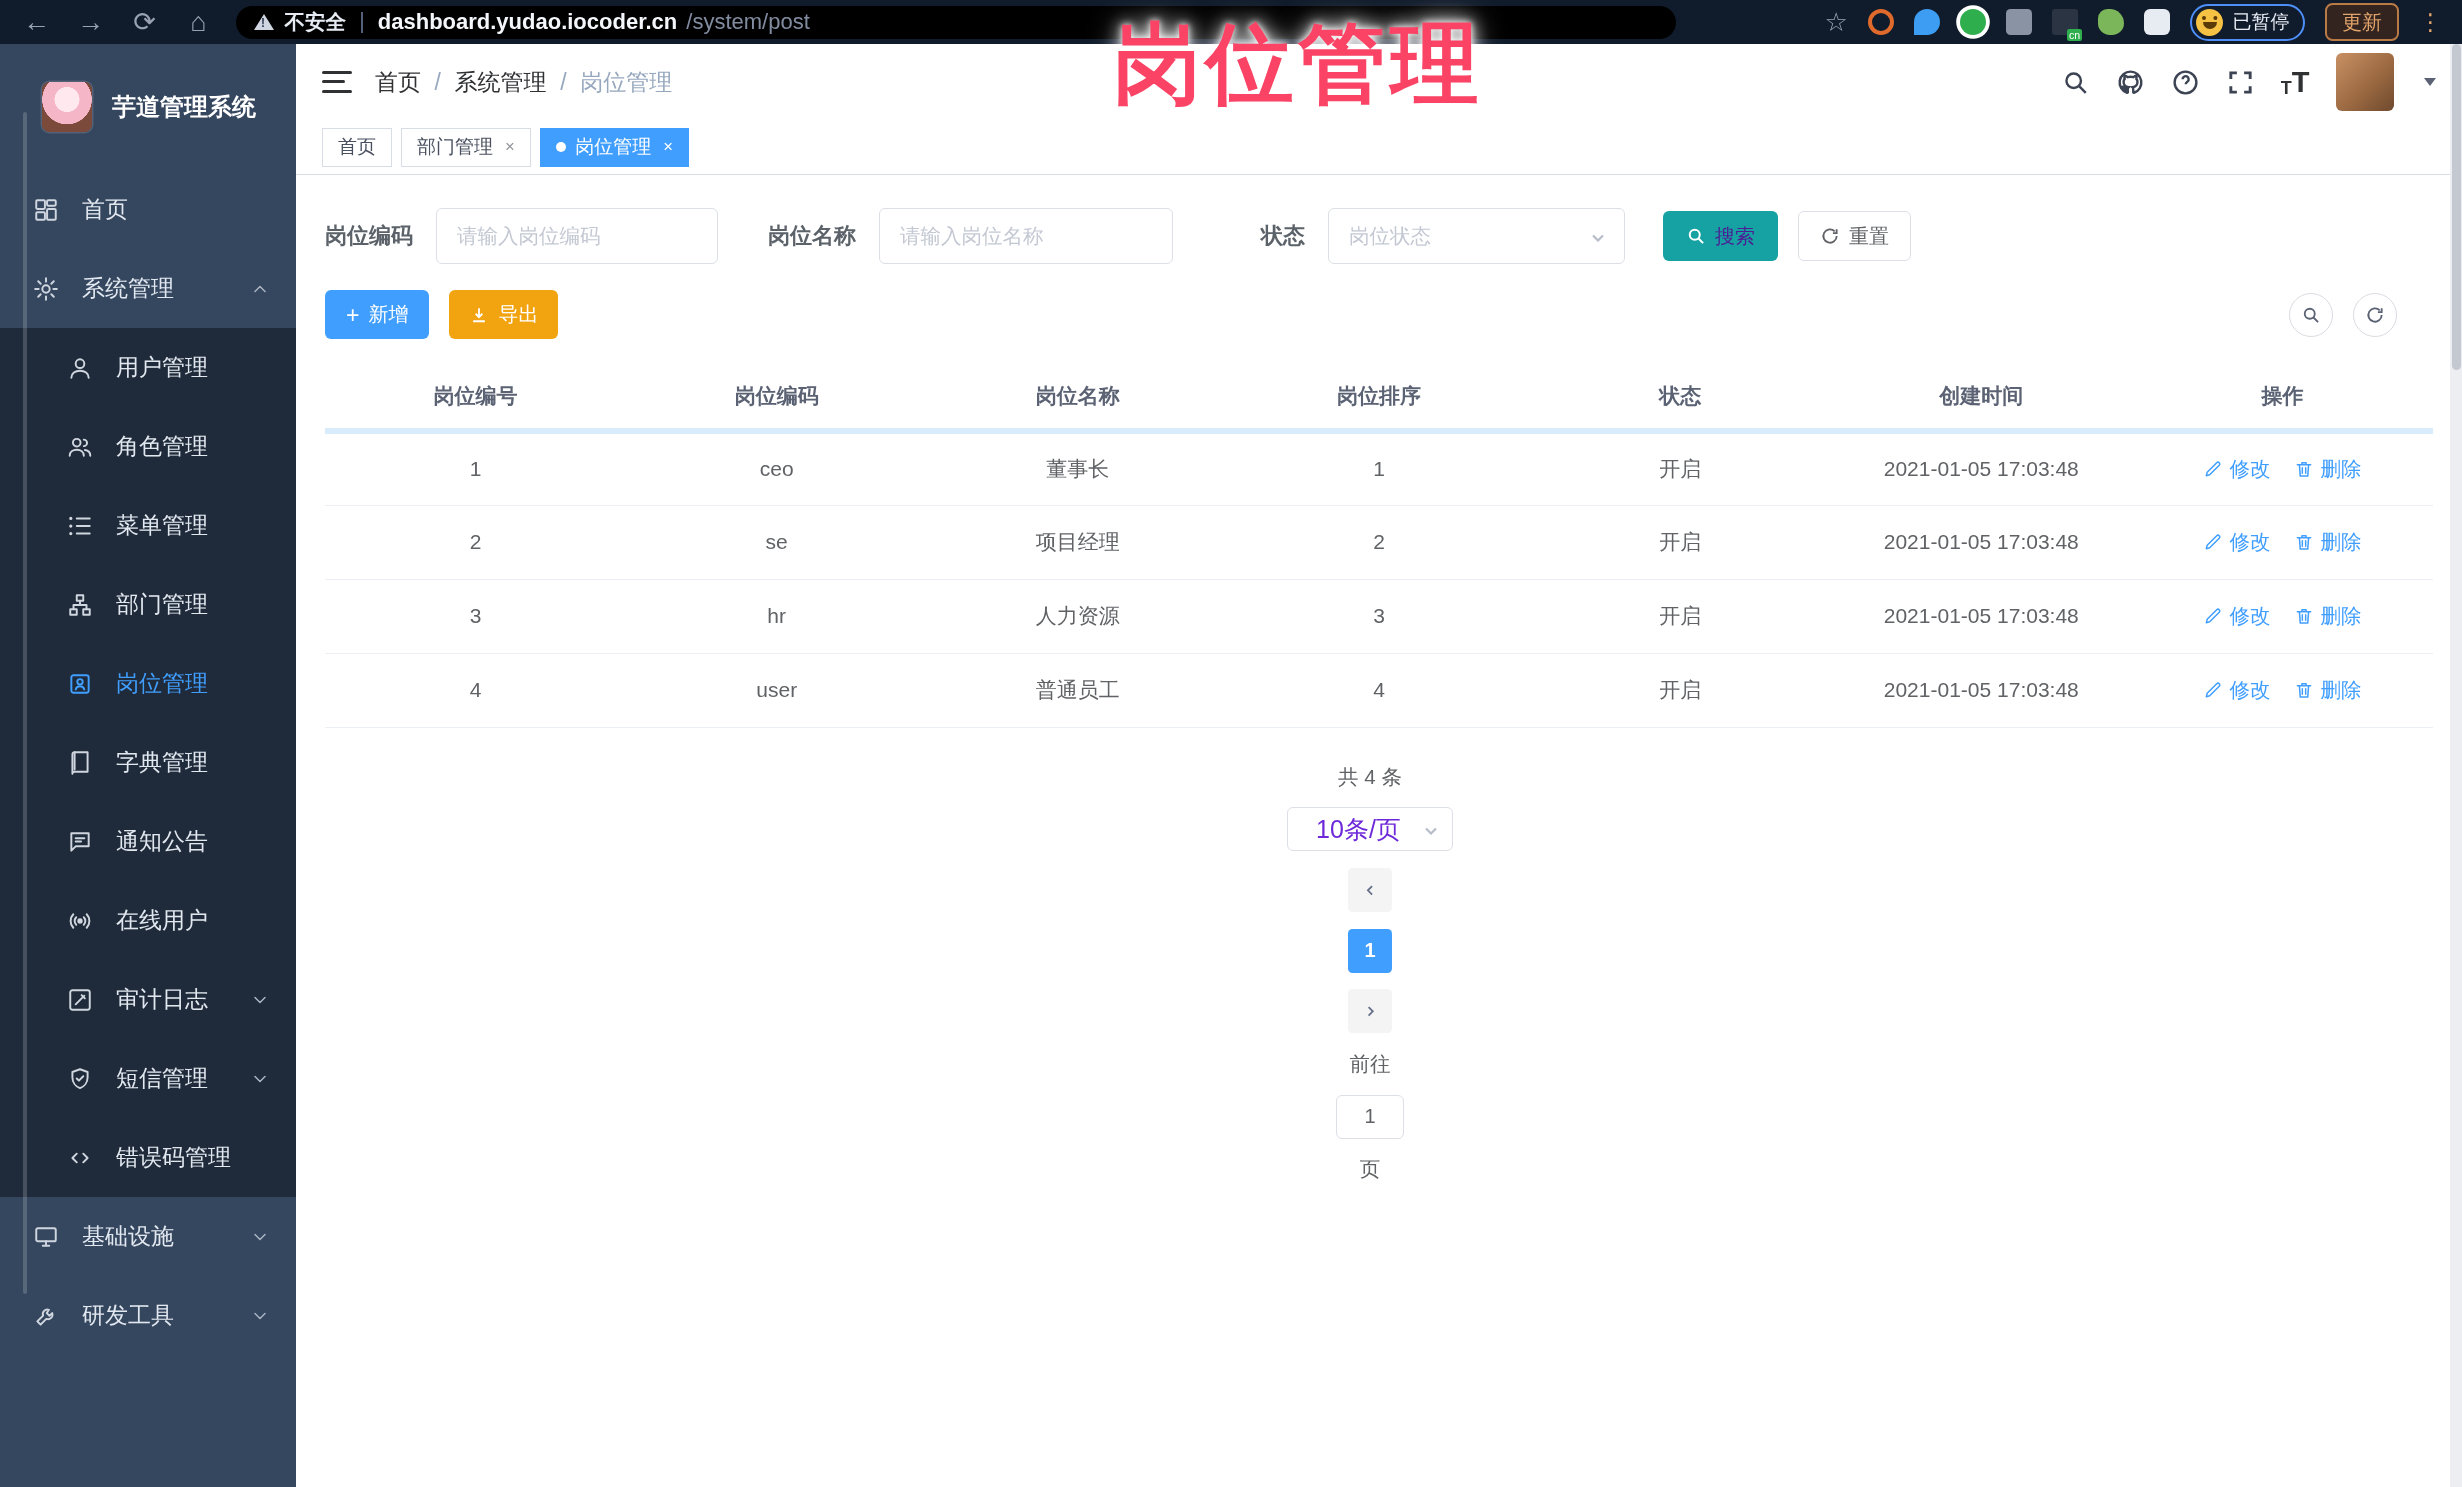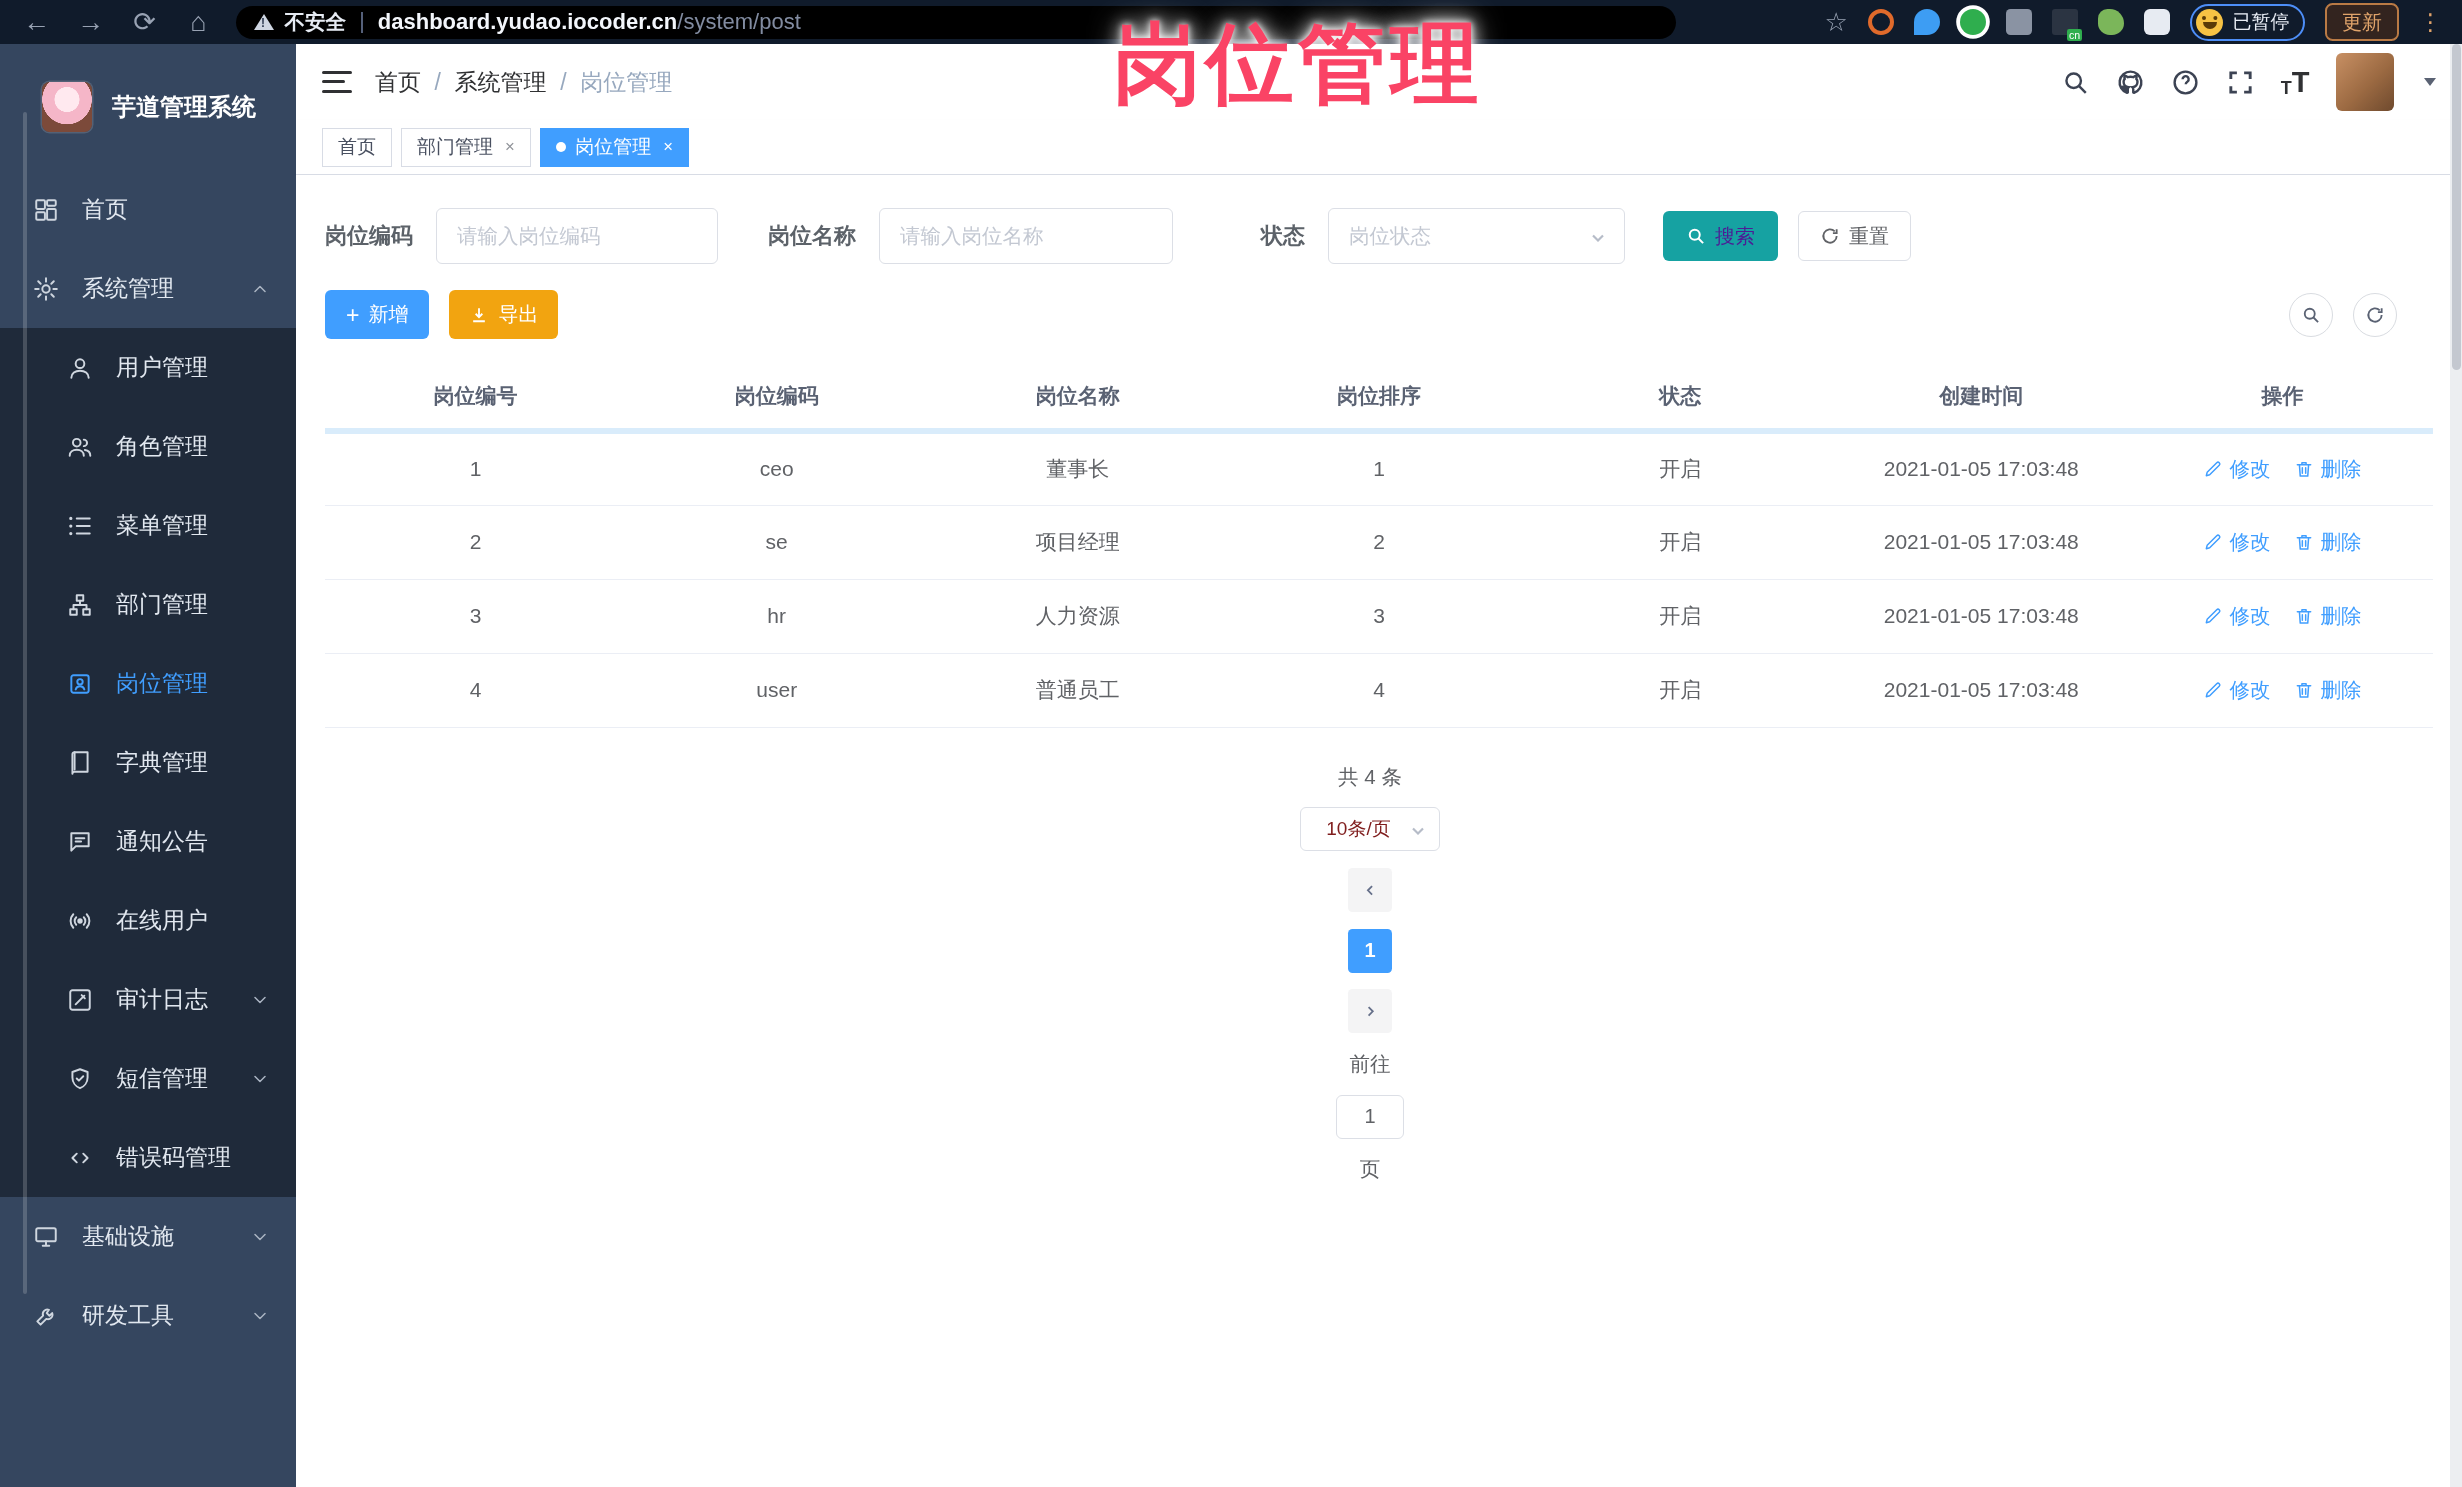--- a/index.html
+++ b/index.html
@@ -8,21 +8,21 @@
 
   
   .chrome { height:44px; background:#101b2b; display:flex; align-items:center; padding:0 20px; gap:21px; position:relative; z-index:5; }
   .nav-glyph { color:#98a2b3; font-size:27px; line-height:1; width:33px; text-align:center; }
   .url-pill { flex:1 1 auto; max-width:1440px; height:33px; background:#000000; border-radius:18px; display:flex; align-items:center; padding:0 18px; gap:10.6px; color:#dfe5ee; }
   .warn-tri { width:0;height:0;border-left:10px solid transparent;border-right:10px solid transparent;border-bottom:16.7px solid #cfd6e2; position:relative; }
   .warn-tri::after { content:"!"; position:absolute; left:-3px; top:1.5px; color:#2d3950; font-size:12px; font-weight:bold; }
   .sec-label { font-size:20.5px; font-weight:bold; color:#e6ebf3; }
   .url-sep { width:1.5px; height:21px; background:#55607a; margin:0 4.5px; }
   .url-host { font-size:22px; font-weight:bold; color:#f3f6fb; }
-  .url-path { font-size:22px; color:#828ca1; }
+  .url-path { font-size:22px; color:#828ca1;margin-left:9px; }
   .chrome-right { display:flex; align-items:center; gap:20px; margin-left:auto; }
   .ext-dot { width:26px; height:26px; border-radius:50%; }
   .star-glyph { color:#9aa4b5; font-size:26px; }
   .pill-paused { display:flex; align-items:center; gap:9px; border:2.3px solid #4d8ef7; border-radius:20px; padding:3px 13.6px 3px 4.5px; color:#e8edf5; font-size:19px; }
   .emoji-face { width:27px;height:27px;border-radius:50%;background:#f6c244;position:relative; }
   .emoji-face::before{content:"";position:absolute;left:6px;top:7.6px;width:3.8px;height:3.8px;border-radius:50%;background:#5a3b08;box-shadow:11.4px 0 0 #5a3b08;}
   .emoji-face::after{content:"";position:absolute;left:6.8px;top:13.6px;width:13.6px;height:6.8px;border-radius:0 0 13.6px 13.6px;background:#5a3b08;}
   .update-chip { border:2.3px solid #b97a45; color:#e0a36a; border-radius:7.6px; padding:3.8px 15px; font-size:20px; background:#33241f; }
   .kebab { color:#e0a36a; font-size:23px; letter-spacing:0; }
 
@@ -89,21 +89,21 @@
   .circle-btn svg{ width:20px; height:20px; }
 
   table.grid { width:100%; border-collapse:collapse; margin-top:23px; table-layout:fixed; }
   .grid th { font-size:21px; color:#5a6273; font-weight:bold; padding:20px 7.6px 18px; border-bottom:6px solid #d9ecfb; text-align:center; }
   .grid td { font-size:21px; color:#606266; text-align:center; padding:0 7.6px; height:74px; border-bottom:1.5px solid #ebeef5; }
   .op-link { color:#409eff; font-size:20.5px; display:inline-flex; align-items:center; gap:6px; margin:0 12px; }
   .op-link svg{ width:20px; height:20px; }
 
   .pager { display:flex; align-items:center; justify-content:flex-end; gap:16.7px; margin-top:35px; padding-right:18px; font-size:20.5px; color:#606266;flex-direction:column; }
   .psize { position:relative; }
-  .psize-box { width:140px; height:44px; border:1.5px solid #dcdfe6; border-radius:6px; display:flex; align-items:center; justify-content:center; color:#7f1d1d; font-size:19px; padding-right:23px; }
+  .psize-box { width:166px; height:44px; border:1.5px solid #dcdfe6; border-radius:6px; display:flex; align-items:center; justify-content:center; color:#6d28d9; font-size:25px; padding-right:23px; }
   .psize .sel-chev{ top:13.6px; right:12px; }
   .pg-btn { min-width:44px; height:44px; border-radius:4.5px; background:#f4f4f5; display:flex; align-items:center; justify-content:center; color:#66708a; }
   .pg-btn svg{ width:16.7px; height:16.7px; }
   .pg-num { background:#409eff; color:#fff; font-weight:bold; font-size:20px; }
   .goto-input { width:68px; height:44px; border:1.5px solid #dcdfe6; border-radius:6px; text-align:center; font-size:20px; color:#606266; outline:none; font-family:inherit; }
 
   
   .win-scroll { position:absolute; right:0; top:44px; width:12px; height:1444px; background:#eceef1; }
   .win-thumb { position:absolute; top:0; left:1.5px; width:9px; height:326px; background:#c4c8d0; border-radius:4.5px; }
 

